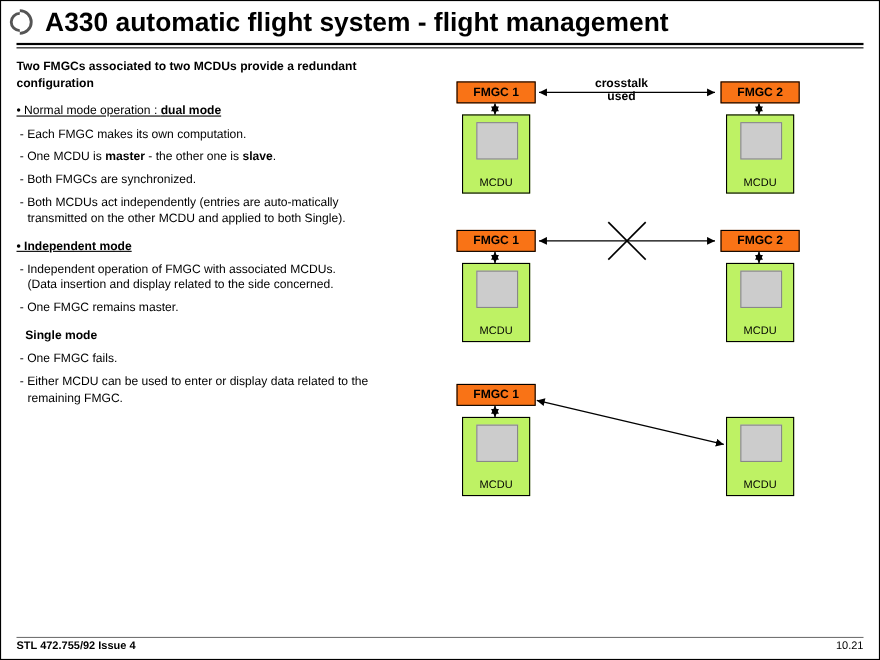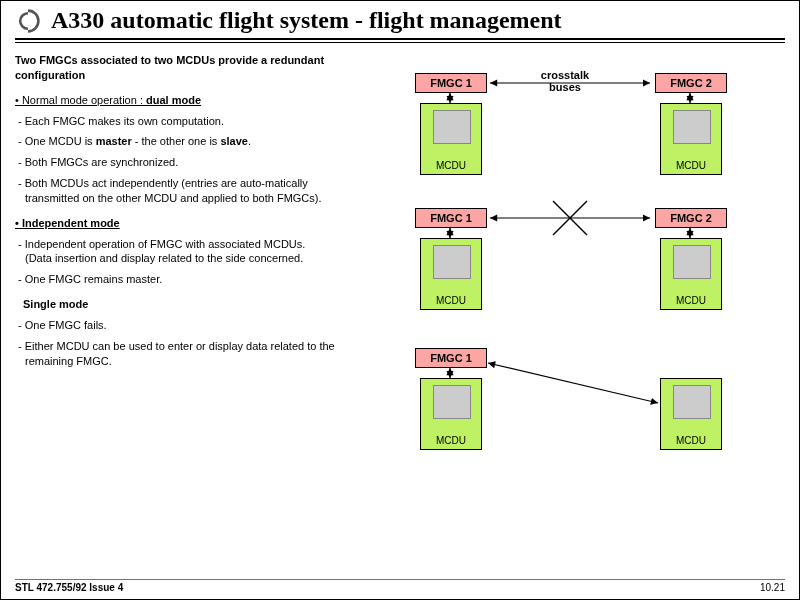--- a/index.html
+++ b/index.html
@@ -8,23 +8,21 @@
     width: 800px;
     height: 600px;
     font-family: Arial, Helvetica, sans-serif;
     background: #fff;
     position: relative;
     box-sizing: border-box;
     border: 1px solid #000;
   }
   .header {
     display: flex;
-    align-items: center;
-    padding: 6px 14px 0 14px;
-    font-family: Liberation Serif, serif;
+    padding: 6px 14px 0 4px;
   }
   .logo {
     width: 26px;
     height: 26px;
     margin-right: 10px;
     flex-shrink: 0;
   }
   .title {
     font-size: 24px;
     font-weight: bold;
@@ -85,21 +83,21 @@
     left: 0;
     top: 0;
     width: 420px;
     height: 480px;
   }
   .fmgc-box {
     position: absolute;
     width: 70px;
     height: 18px;
     border: 1px solid #000;
-    background: #fca5a5;
+    background: #f97316;
     font-size: 11px;
     font-weight: bold;
     text-align: center;
     line-height: 18px;
   }
   .mcdu-box {
     position: absolute;
     width: 60px;
     height: 70px;
     border: 1px solid #000;
@@ -156,40 +154,40 @@
     <div class="lead">Two FMGCs associated to two MCDUs provide a redundant configuration</div>
 
     <div class="bullet-line">
       <span>• Normal mode operation : </span><b>dual mode</b>
     </div>
     <div class="sub">Each FMGC makes its own computation.</div>
     <div class="sub">
       <span>One MCDU is </span><b>master</b><span> - the other one is </span><b>slave</b><span>.</span>
     </div>
     <div class="sub">Both FMGCs are synchronized.</div>
-    <div class="sub">Both MCDUs act independently (entries are auto-matically transmitted on the other MCDU and applied to both FMGCs).</div>
+    <div class="sub">Both MCDUs act independently (entries are auto-matically transmitted on the other MCDU and applied to both Single).</div>
 
     <div class="bullet-line section-head"><b>• Independent mode</b></div>
     <div class="sub" style="white-space:pre-line;text-align:justify">Independent operation of FMGC with associated MCDUs.
 (Data insertion and display related to the side concerned.</div>
     <div class="sub">One FMGC remains master.</div>
 
     <div class="section-head" style="padding-left:8px"><b>Single mode</b></div>
     <div class="sub">One FMGC fails.</div>
     <div class="sub">Either MCDU can be used to enter or display data related to the remaining FMGC.</div>
   </div>
 
   <div class="right">
     <div class="diagram">
 
       <div class="fmgc-box" style="left:60px; top:20px">FMGC 1</div>
       <div class="fmgc-box" style="left:300px; top:20px">FMGC 2</div>
       <div class="conn-label" style="left:160px; top:16px; width:100px">
         <div>crosstalk</div>
-        <div>buses</div>
+        <div>used</div>
       </div>
       <div class="mcdu-box" style="left:65px; top:50px">
         <div class="mcdu-screen"></div>
         <div class="mcdu-label">MCDU</div>
       </div>
       <div class="mcdu-box" style="left:305px; top:50px">
         <div class="mcdu-screen"></div>
         <div class="mcdu-label">MCDU</div>
       </div>
 

